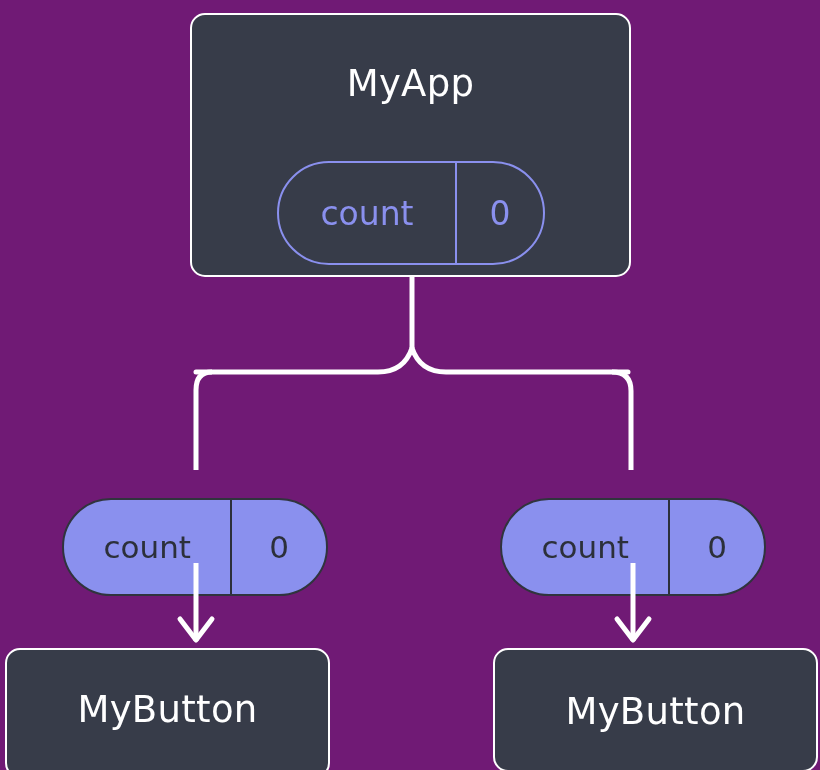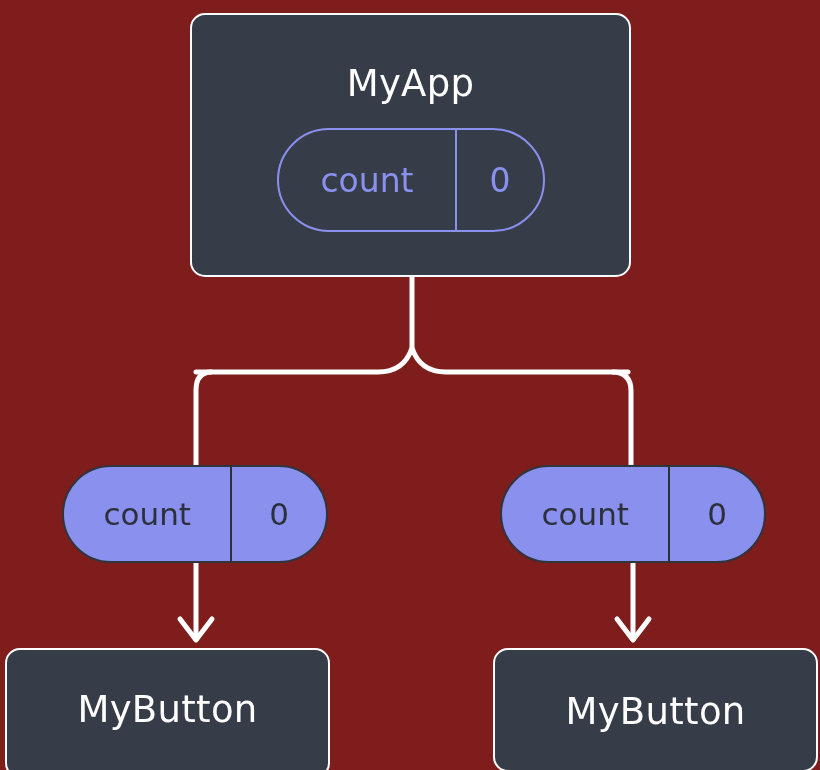--- a/index.html
+++ b/index.html
@@ -1,25 +1,25 @@
 <!DOCTYPE html>
 <html><head>
 <meta charset="utf-8">
 <style>
   html,body{margin:0;padding:0;background:#000;}
   body{width:820px;height:770px;overflow:hidden;
        font-family:"DejaVu Sans","Liberation Sans",sans-serif;}
-  #stage{position:relative;width:820px;height:770px;background:#7f1d1d;}
+  #stage{position:relative;width:820px;height:770px;background:#701a75;}
   svg.layer{position:absolute;left:0;top:0;width:820px;height:770px;overflow:visible;}
   .node-box{position:absolute;box-sizing:border-box;background:#373c49;
             border:2.5px solid #ffffff;border-radius:15px;display:flex;
             align-items:center;justify-content:center;}
   .node-title{position:absolute;color:#ffffff;white-space:nowrap;
               font-weight:400;letter-spacing:.3px;}
-  .pill{position:absolute;box-sizing:border-box;display:flex;align-items:stretch;}
+  .pill{position:absolute;box-sizing:border-box;display:flex;align-items:stretch;margin-top:33px;}
   .pill-outline{border:2px solid #8a90ee;background:transparent;border-radius:999px;}
   .pill-filled{background:#8a90ee;border:2px solid #30343d;border-radius:999px;}
   .pill-key,.pill-val{display:flex;align-items:center;justify-content:center;
                       white-space:nowrap;box-sizing:border-box;}
   .pill-outline .pill-key{color:#8a90ee;border-right:2px solid #8a90ee;}
   .pill-outline .pill-val{color:#8a90ee;}
   .pill-filled .pill-key{color:#2c303a;border-right:2px solid #2c303a;}
   .pill-filled .pill-val{color:#2c303a;}
 </style>
 </head>

